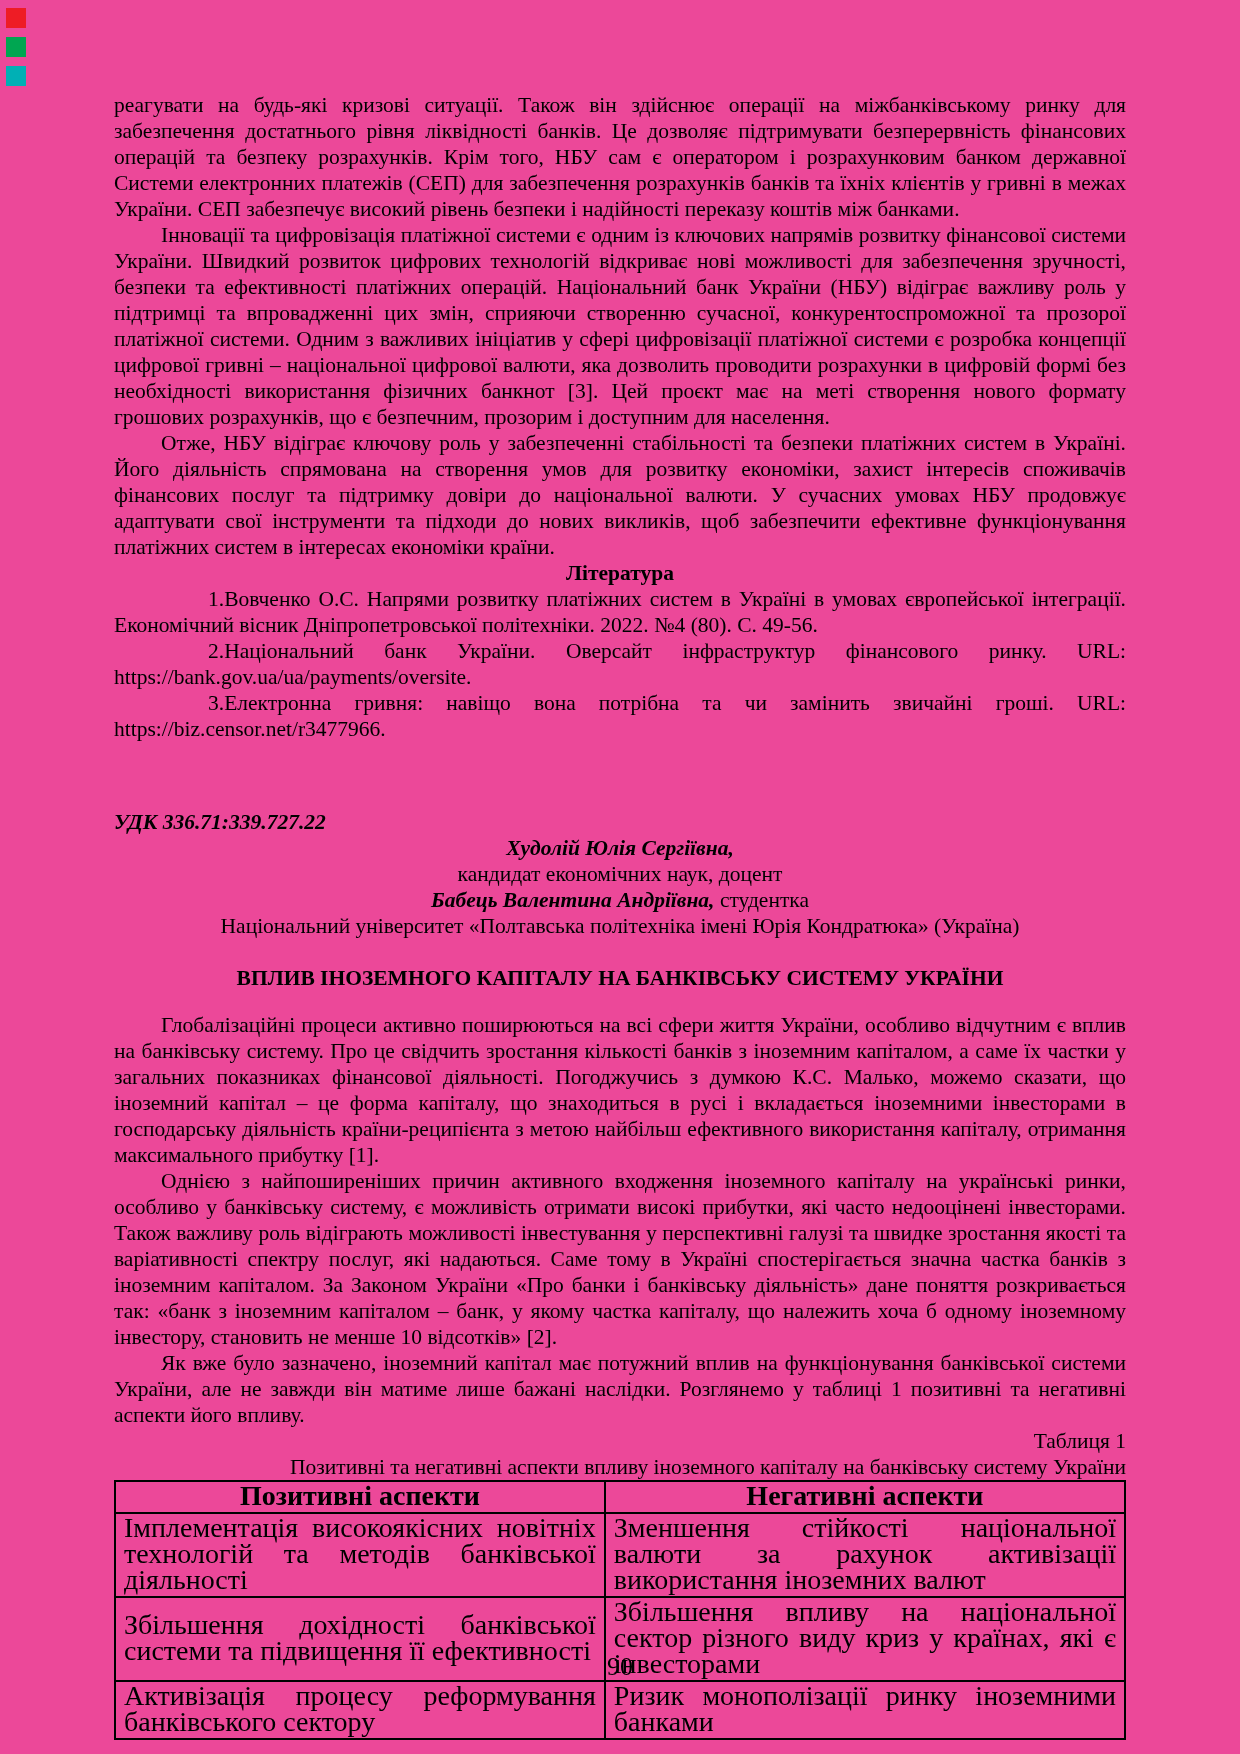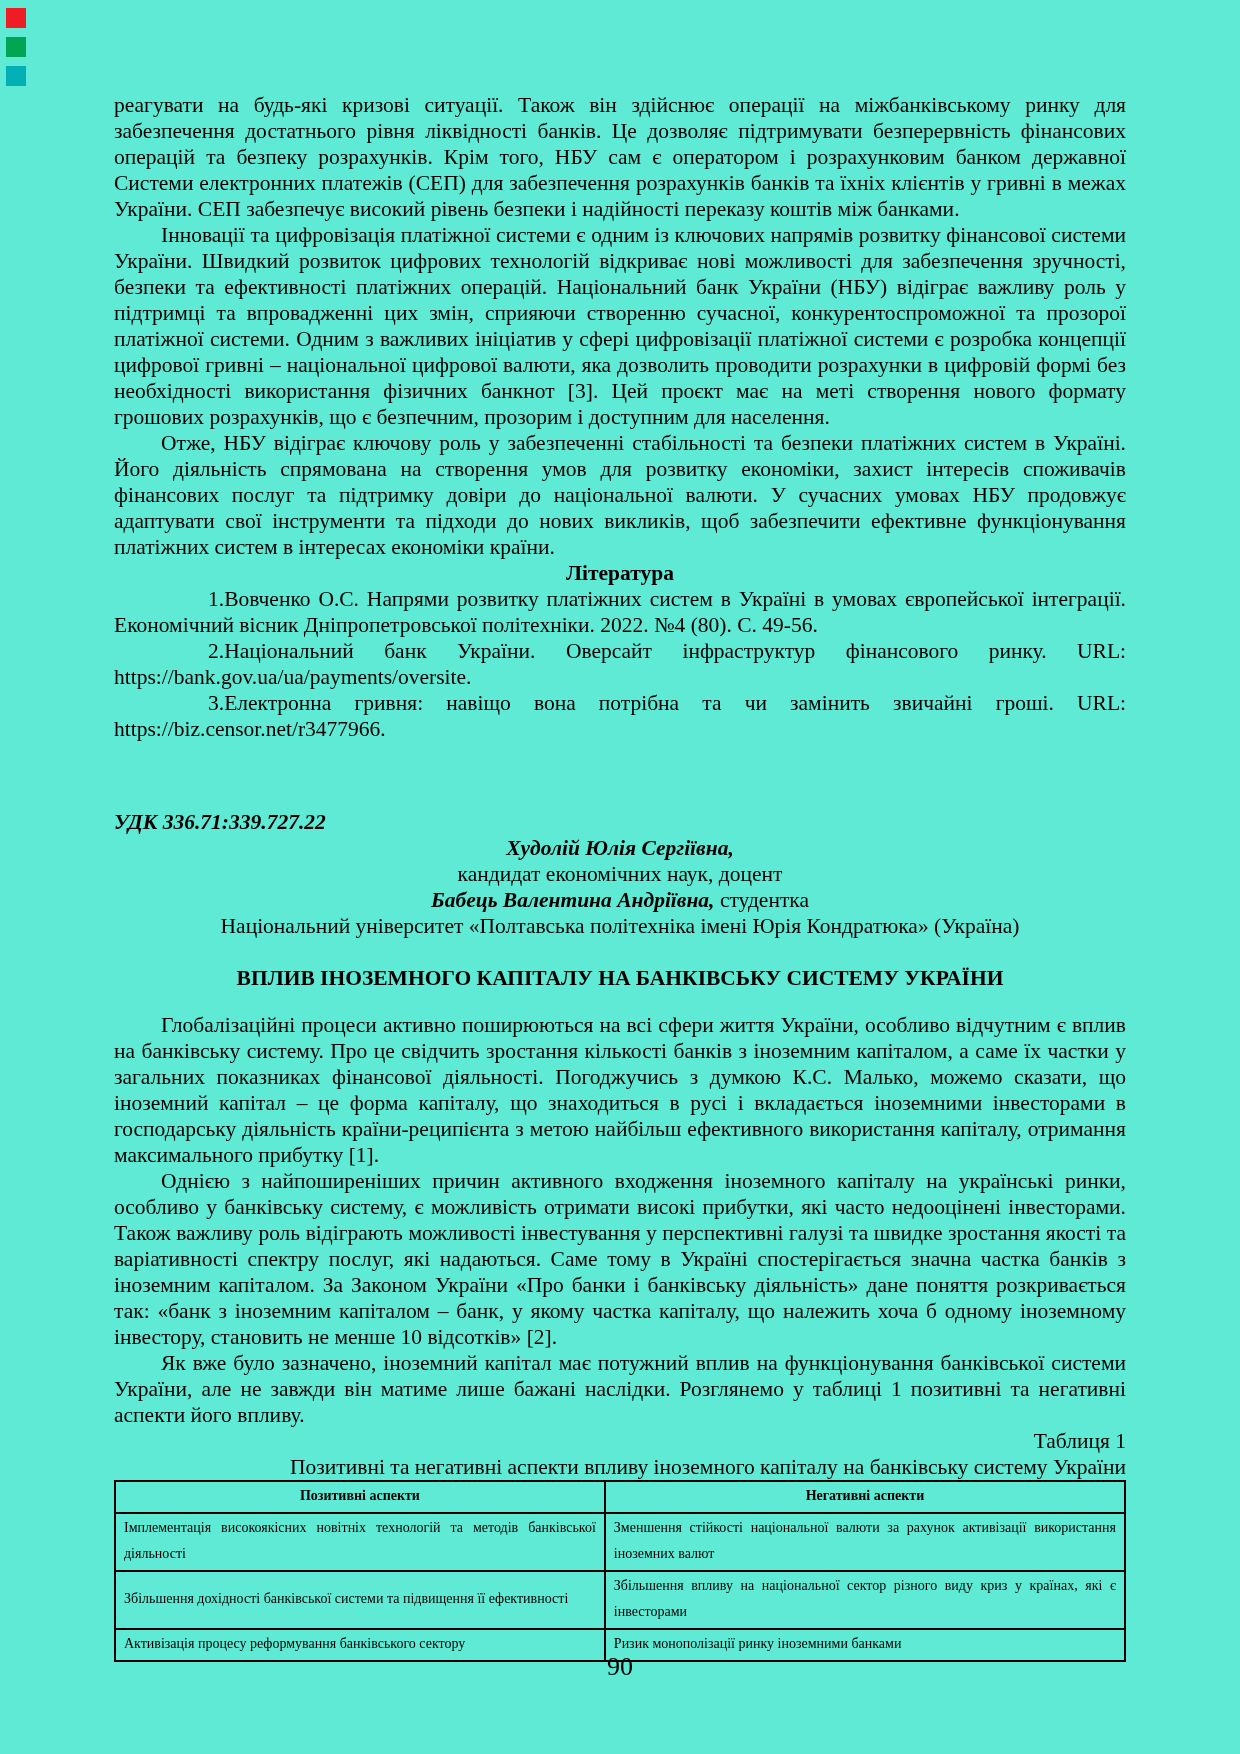--- a/index.html
+++ b/index.html
@@ -1,35 +1,35 @@
 <!DOCTYPE html>
 <html lang="uk"><head>
 <meta charset="utf-8">
 <style>
   html,body{margin:0;padding:0;background:#ffffff;}
-  .page{position:relative;width:1240px;height:1754px;background:#5eead4;overflow:hidden;
+  .page{position:relative;width:1240px;height:1754px;background:#ec4899;overflow:hidden;
         font-family:"Liberation Serif","DejaVu Serif",serif;color:#000;}
   .corner-marks{position:absolute;left:6px;top:8px;width:22px;}
   .corner-marks .sq{width:20px;height:20px;margin-bottom:9px;}
   .content{position:absolute;left:114px;top:92px;width:1012px;
            font-size:21.5px;line-height:26px;text-align:justify;}
   p{margin:0;text-indent:47px;}
   p.noindent{text-indent:0;}
   .lit-heading{text-align:center;font-weight:bold;text-indent:0;}
   .ref .refnum{display:inline-block;min-width:30px;}
   .udc{font-weight:bold;text-indent:0;text-align:left;margin-top:67px;font-style:italic;}
   .center{text-align:center;text-indent:0;}
   .bi{font-weight:bold;font-style:italic;}
   .it{}
   .article-title{text-align:center;font-weight:bold;text-indent:0;margin-top:26px;margin-bottom:21px;}
   .table-label{text-align:right;text-indent:0;}
   .table-caption{text-align:right;text-indent:0;}
   table.aspects{width:100%;border-collapse:collapse;border:2px solid #000;table-layout:fixed;}
   table.aspects th,table.aspects td{border:2px solid #000;padding:1px 8px 3px 8px;
-       font-size:14px;line-height:26px;vertical-align:middle;}
+       font-size:28px;line-height:26px;vertical-align:middle;}
   table.aspects th{text-align:center;font-weight:bold;}
   table.aspects td{text-align:justify;margin-left:48px;}
   table.aspects col.c1{width:48.5%;}
   .pagenum{position:absolute;left:0;width:100%;bottom:72px;text-align:center;
            font-size:26px;}
 </style>
 </head>
 <body>
 
 <div class="page">

